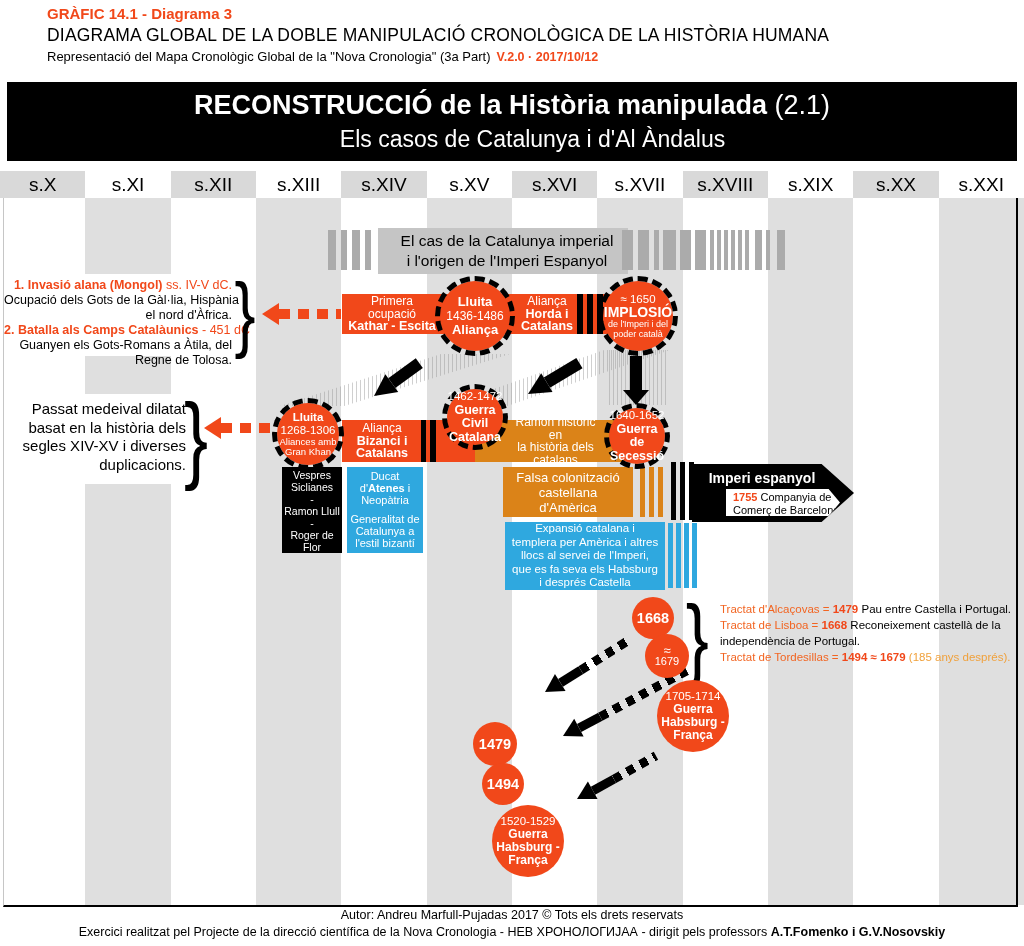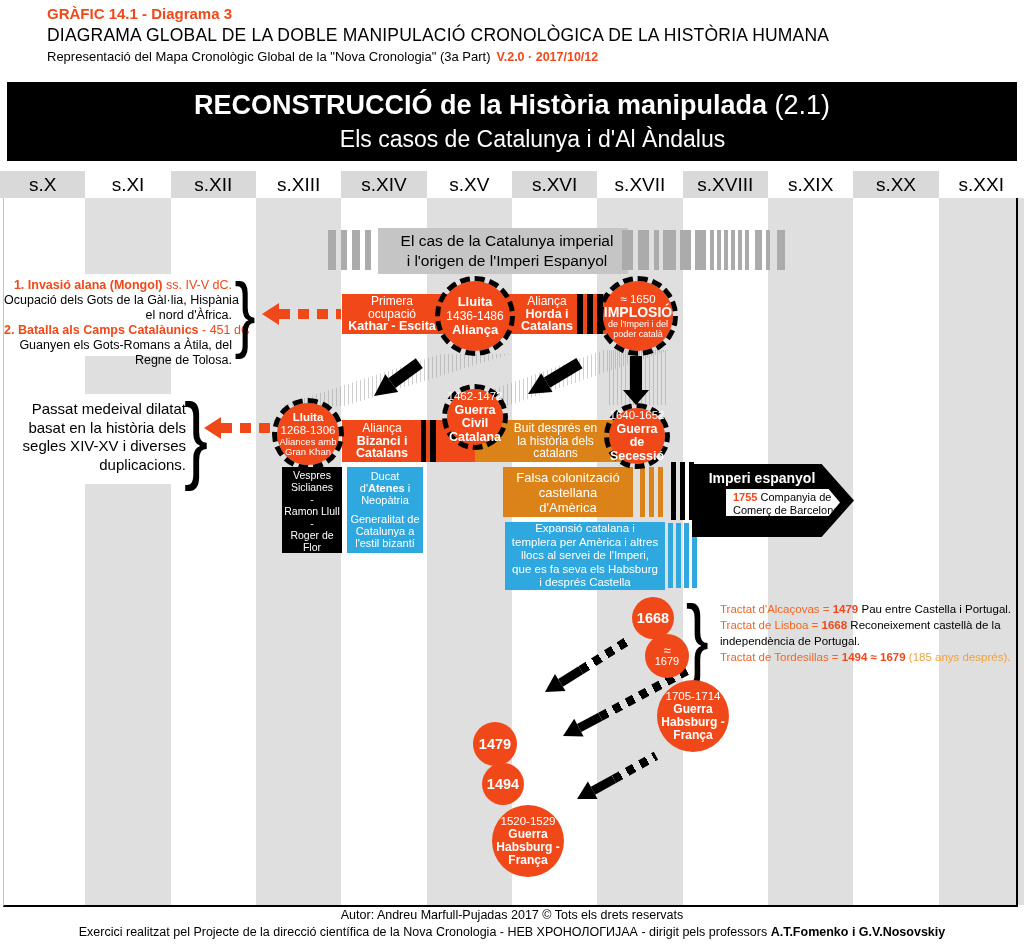--- a/index.html
+++ b/index.html
@@ -80,21 +80,21 @@
   .fan{position:absolute;z-index:1;background:repeating-linear-gradient(90deg,rgba(150,150,150,.45) 0 1px,transparent 1px 4px);}
   
   .blackbox{position:absolute;background:#000;color:#fff;text-align:center;font-size:10.5px;line-height:12px;padding-top:2px;box-sizing:border-box;z-index:2;}
   .bluebox{position:absolute;background:var(--blue);color:#fff;text-align:center;z-index:2;box-sizing:border-box;}
   #blue1{font-size:11px;line-height:12px;padding-top:3px;}
   #blue2{font-size:11.5px;line-height:13.5px;display:flex;flex-direction:column;justify-content:center;}
   .spacer6{height:7px;}
   .ochrebox{position:absolute;background:var(--ochre);color:#fff;text-align:center;z-index:2;}
   #ochre1{font-size:13px;line-height:15px;padding-top:3px;box-sizing:border-box;}
   
-  #pennant{position:absolute;left:692px;top:464px;width:162px;height:73px;background:#000;color:#fff;
+  #pennant{position:absolute;left:692px;top:464px;width:162px;height:58px;background:#000;color:#fff;
            clip-path:polygon(0 0,80% 0,100% 50%,80% 100%,0 100%);z-index:3;}
   #pennant .ptitle{position:absolute;left:10px;top:6px;width:120px;text-align:center;font-weight:700;font-size:14px;}
   #pennant .pwhite{position:absolute;left:34px;top:25px;width:114px;height:27px;background:#fff;color:#000;
            clip-path:polygon(0 0,90% 0,100% 50%,90% 100%,0 100%);font-size:11px;line-height:12.5px;padding:2px 0 12px 7px;box-sizing:border-box;}
   
   #treaties{position:absolute;left:720px;top:601px;width:302px;font-size:11.5px;line-height:16px;z-index:3;white-space:nowrap;}
   .tlabel{color:var(--labelorange);}
   .tyear{color:var(--orange);font-weight:700;}
   .tlight{color:var(--lightorange);}
   
@@ -223,21 +223,21 @@
   <div class="band" style="left:342px;top:420px;width:133px;height:42px;">
     <div class="seg seg-tailbold" style="left:0;width:80px;">
         <div>Aliança</div>
         <div>Bizanci i</div>
         <div>Catalans</div>
       </div>
     <div class="barrow" style="left:79px;top:0;height:42px;"><span style="display: inline-block; width: 5px; height: 100%; margin-right: 4px; background: rgb(0, 0, 0); vertical-align: top;"></span><span style="display: inline-block; width: 6px; height: 100%; margin-right: 0px; background: rgb(0, 0, 0); vertical-align: top;"></span></div>
   </div>
   <div class="band" style="left:475px;top:420px;width:150px;height:42px;background:var(--ochre);">
     <div class="seg" style="left:33px;width:95px;">
-        <div>Buit després en</div>
+        <div>Ramon històric en</div>
         <div>la història dels</div>
         <div>catalans</div>
       </div>
   </div>
   <div class="circle dashedc c-khan" style="left:272px;top:398px;width:62px;height:62px;">
       <div>Lluita</div>
       <div>1268-1306</div>
       <div>Aliances amb</div>
       <div>Gran Khan</div>
     </div>

